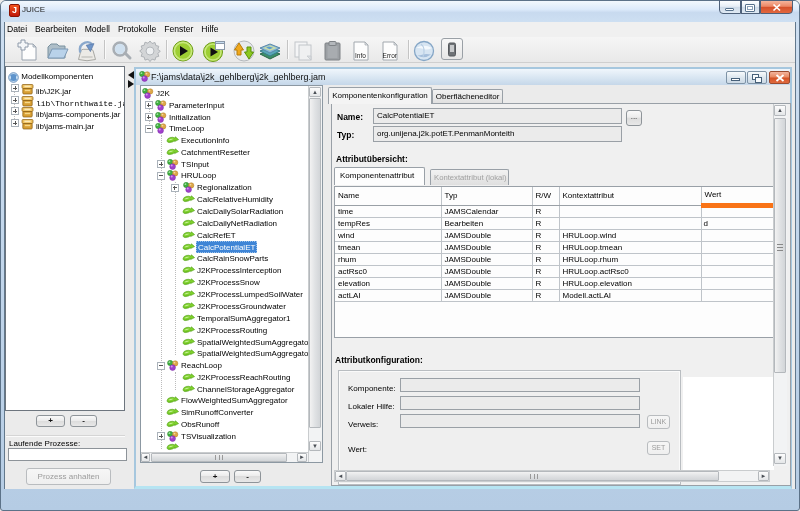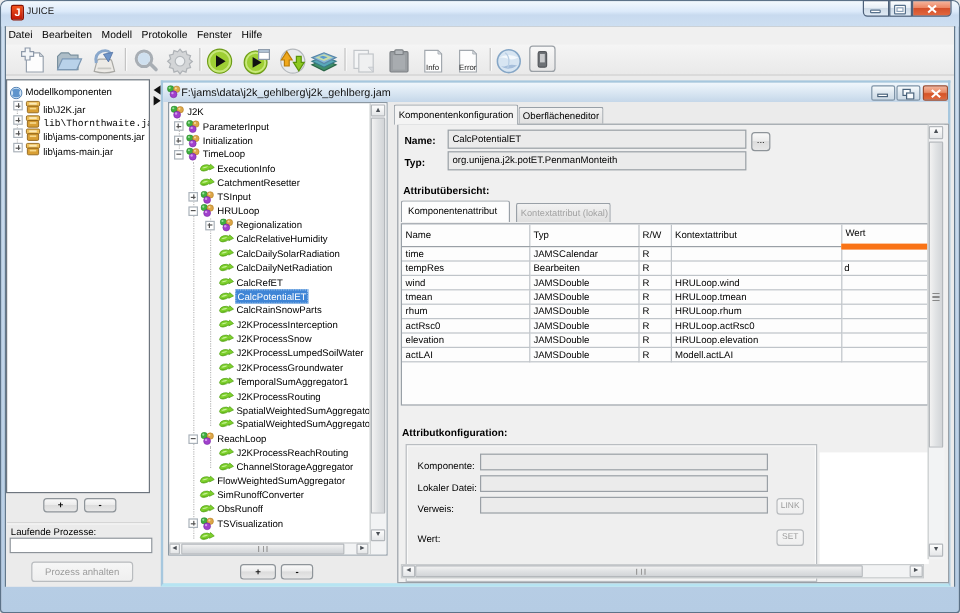--- a/index.html
+++ b/index.html
@@ -500,21 +500,21 @@
               <td>Modell.actLAI</td>
               <td style="border-right:none"></td>
             </tr>
     </tbody>
         </table>
   </div>
   <div class="ab b" style="left:3px;top:251px">Attributkonfiguration:</div>
   <div class="ab" style="left:6px;top:266px;width:343px;height:115px;border:1px solid #b9bdc1;box-shadow:inset 0 0 0 1px #fafafa;background:#efefef">
     <div class="ab" style="left:9px;top:13px">Komponente:</div>
     <div class="fld" style="left:61px;top:7px;width:240px;height:14px"></div>
-    <div class="ab" style="left:9px;top:31px">Lokaler Datei:</div>
+    <div class="ab" style="left:9px;top:31px">Lokaler Hilfe:</div>
     <div class="fld" style="left:61px;top:25px;width:240px;height:14px"></div>
     <div class="ab" style="left:9px;top:49px">Verweis:</div>
     <div class="fld" style="left:61px;top:43px;width:240px;height:14px"></div>
     <div class="btn dis" style="left:308px;top:44px;width:23px;height:14px;line-height:12px;font-size:7px">LINK</div>
     <div class="ab" style="left:9px;top:74px">Wert:</div>
     <div class="btn dis" style="left:308px;top:70px;width:23px;height:14px;line-height:12px;font-size:7px">SET</div>
   </div>
   <div class="ab" style="left:351px;top:273px;width:91px;height:93px;background:#fff"></div>
 
   <div class="sbtrack" style="left:2px;top:366px;width:436px;height:12px"></div>

